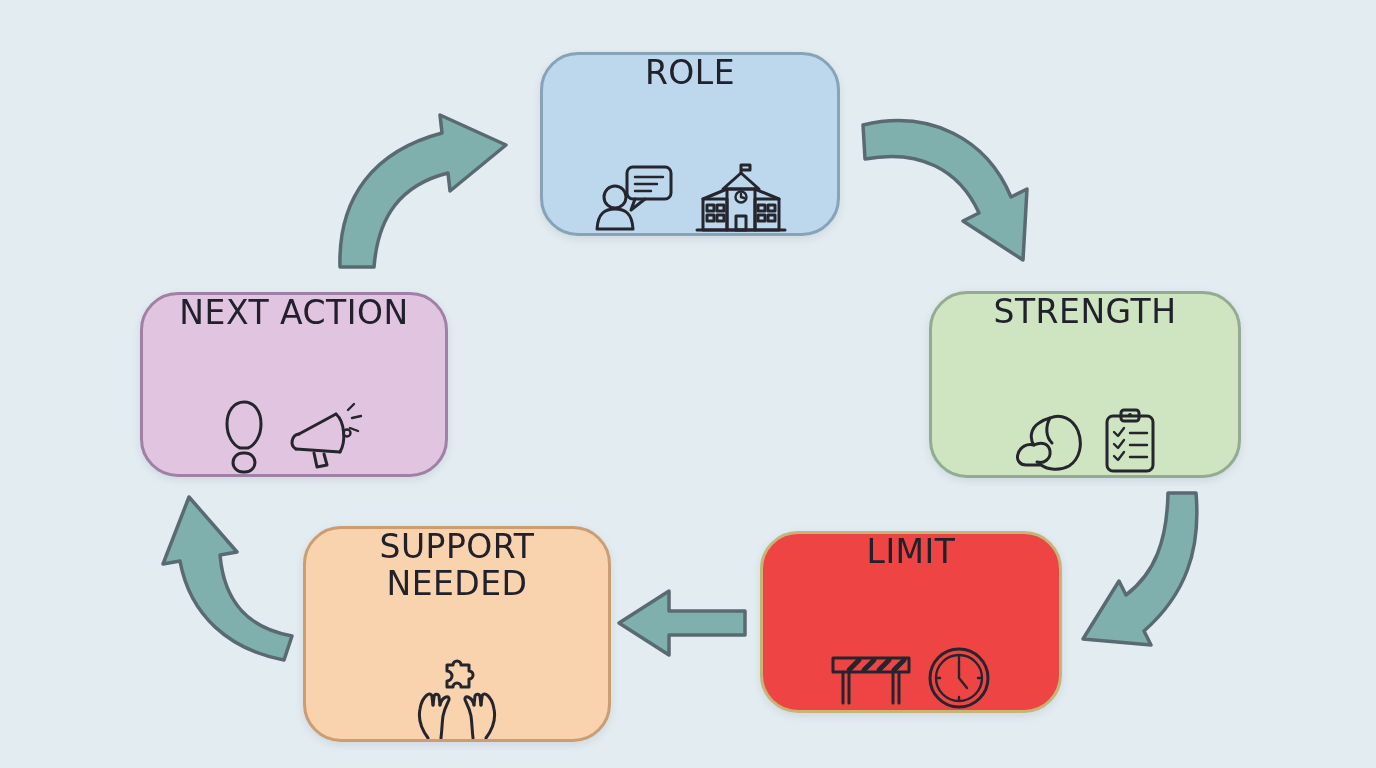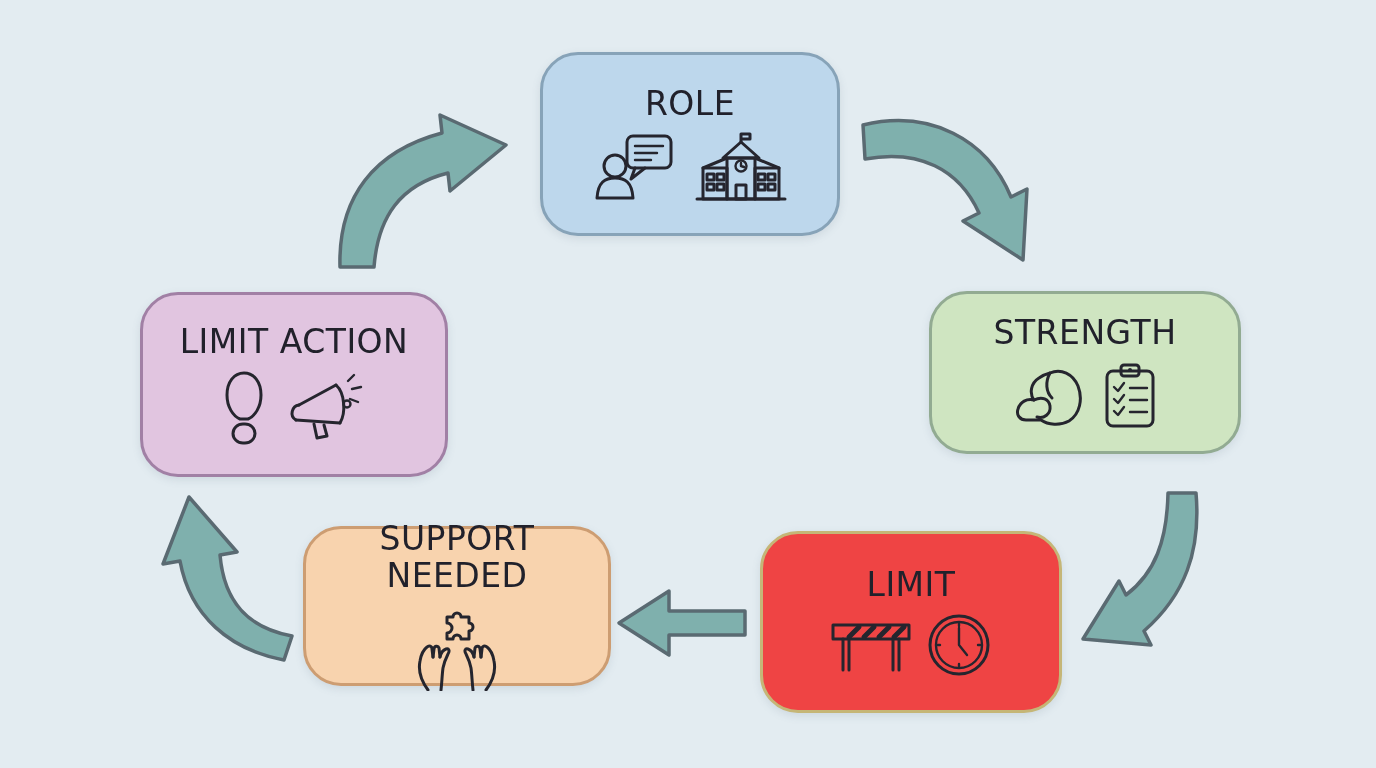--- a/index.html
+++ b/index.html
@@ -5,21 +5,21 @@
   html,body{margin:0;padding:0;}
   body{font-family:"DejaVu Sans","Liberation Sans",sans-serif;}
   .stage{position:relative;width:1376px;height:768px;overflow:hidden;background:#e3ecf1;}
   .node{
     position:absolute;
     border:3px solid;
     border-radius:38px;
     display:flex;
     flex-direction:column;
     align-items:center;
-    justify-content:center;
+    justify-content:space-between;
     gap:10px;
     box-shadow:0 3px 8px rgba(90,110,130,0.15);
     box-sizing:border-box;
   }
   .node-label{
     font-size:33px;
     font-weight:500;
     letter-spacing:0.5px;
     color:#21212b;
     text-align:center;
@@ -68,21 +68,21 @@
             <rect x="22" y="52" width="7" height="6"></rect>
           <rect x="63" y="42" width="7" height="6"></rect>
             <rect x="73" y="42" width="7" height="6"></rect>
           <rect x="63" y="52" width="7" height="6"></rect>
             <rect x="73" y="52" width="7" height="6"></rect>
         </g>
       </svg>
     </div>
   </div>
 
-  <div class="node" style="left: 929px; top: 291px; width: 312px; height: 163px; background: rgb(207, 229, 193); border-color: rgb(146, 171, 146);">
+  <div class="node" style="left: 929px; top: 291px; width: 312px; height: 187px; background: rgb(207, 229, 193); border-color: rgb(146, 171, 146);">
     <div class="node-label" style="color: rgb(33, 33, 43);">STRENGTH</div>
     <div class="node-icons">
       <svg class="icon" width="74" height="64" viewBox="0 0 74 64" style="color: rgb(37, 37, 46);">
         <path d="M 37 9 C 48 4 60 10 65 22 C 70 35 67 50 56 57 C 47 62 35 61 28 56 L 13 56 C 7 56 3 51 5 45 C 7 38 14 34 21 36 C 16 29 18 19 26 14 C 29 12 33 10 37 9 Z"></path>
         <path d="M 21 36 C 29 32 36 35 37 42 C 38 50 31 55 24 53"></path>
         <path d="M 37 9 C 32 18 33 28 39 34"></path>
       </svg>
       <svg class="icon" width="54" height="68" viewBox="0 0 54 68" style="color: rgb(37, 37, 46);">
         <rect x="4" y="9" width="46" height="55" rx="6"></rect>
         <rect x="18" y="3" width="18" height="11" rx="3"></rect>
@@ -104,41 +104,41 @@
       </svg>
       <svg class="icon" width="64" height="64" viewBox="0 0 64 64" style="color: rgb(37, 37, 46);">
         <circle cx="32" cy="32" r="29"></circle>
         <circle class="thin" cx="32" cy="32" r="23"></circle>
         <path class="thin" d="M 32 32 V 15 M 32 32 L 40 42"></path>
         <path class="thin" d="M 32 11 L 32 13 M 53 32 L 51 32 M 32 53 L 32 51 M 11 32 L 13 32"></path>
       </svg>
     </div>
   </div>
 
-  <div class="node" style="left: 303px; top: 526px; width: 308px; height: 160px; background: rgb(248, 211, 174); border-color: rgb(205, 157, 114);">
+  <div class="node" style="left: 303px; top: 526px; width: 308px; height: 216px; background: rgb(248, 211, 174); border-color: rgb(205, 157, 114);">
     <div class="node-label" style="color: rgb(33, 33, 43);">SUPPORT NEEDED</div>
     <div class="node-icons">
       <svg class="icon" width="92" height="86" viewBox="0 0 92 86" style="color: rgb(37, 37, 46);">
         <path d="M 36 12 L 42 12 A 4 4 0 1 1 50 12 L 58 12 L 58 18 A 4 4 0 1 1 58 26 L 58 34 L 50 34 A 4 4 0 1 0 42 34 L 36 34 L 36 28 A 4 4 0 1 0 36 18 Z"></path>
         <g>
           <path d="M 17 85 C 11 77 7 66 9 56 C 10 50 12 45 16 42 C 18 40 21 41 21 44 L 22 52"></path>
           <path d="M 22 52 L 23 44 C 23 41 27 40 28 43 L 29 52"></path>
           <path d="M 29 52 C 30 48 32 45 35 44 C 38 43 39 46 37 49 C 35 53 33 58 32 63 C 31 70 31 77 30 85"></path>
         </g>
         <g transform="translate(92,0) scale(-1,1)">
           <path d="M 17 85 C 11 77 7 66 9 56 C 10 50 12 45 16 42 C 18 40 21 41 21 44 L 22 52"></path>
           <path d="M 22 52 L 23 44 C 23 41 27 40 28 43 L 29 52"></path>
           <path d="M 29 52 C 30 48 32 45 35 44 C 38 43 39 46 37 49 C 35 53 33 58 32 63 C 31 70 31 77 30 85"></path>
         </g>
       </svg>
     </div>
   </div>
 
   <div class="node" style="left: 140px; top: 292px; width: 308px; height: 185px; background: rgb(225, 197, 224); border-color: rgb(161, 128, 165);">
-    <div class="node-label" style="color: rgb(33, 33, 43);">LIMIT ACTION</div>
+    <div class="node-label" style="color: rgb(33, 33, 43);">NEXT ACTION</div>
     <div class="node-icons">
       <svg class="icon" width="44" height="74" viewBox="0 0 44 74" style="color: rgb(37, 37, 46);">
         <path d="M 22 2 C 32 2 39 11 39 24 C 39 36 33 45 26 48 L 18 48 C 11 45 5 36 5 24 C 5 11 12 2 22 2 Z"></path>
         <rect x="11" y="53" width="22" height="19" rx="10"></rect>
       </svg>
       <svg class="icon" width="84" height="70" viewBox="0 0 84 70" style="color: rgb(37, 37, 46);">
         <path d="M 17 32 C 10 33 7 43 14 47"></path>
         <path d="M 17 32 L 54 12"></path>
         <path d="M 14 47 L 58 50"></path>
         <path d="M 54 12 C 63 20 64 40 58 50"></path>

